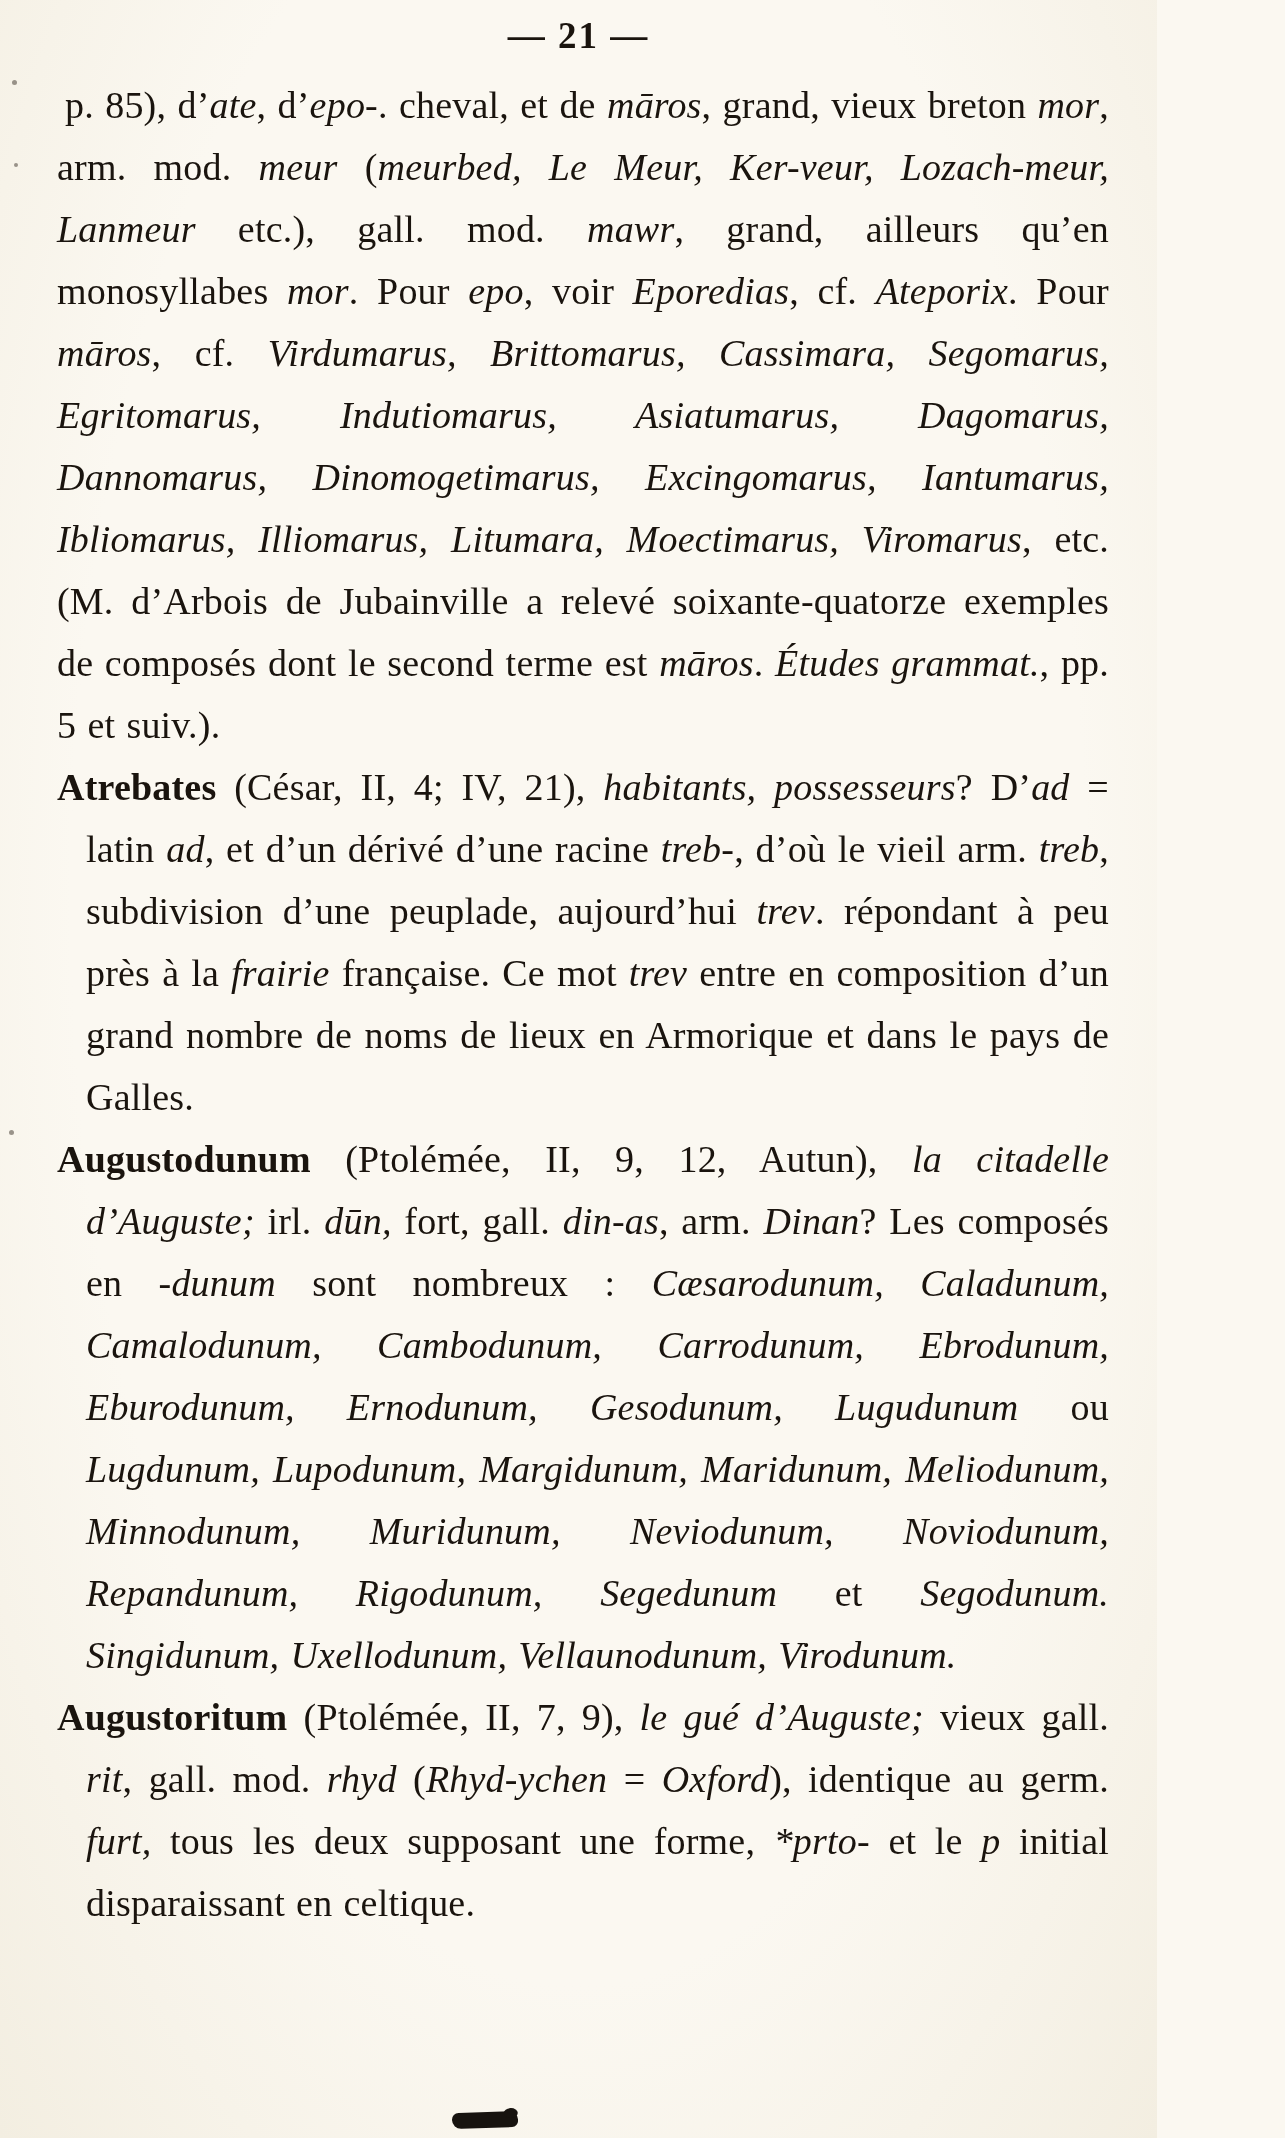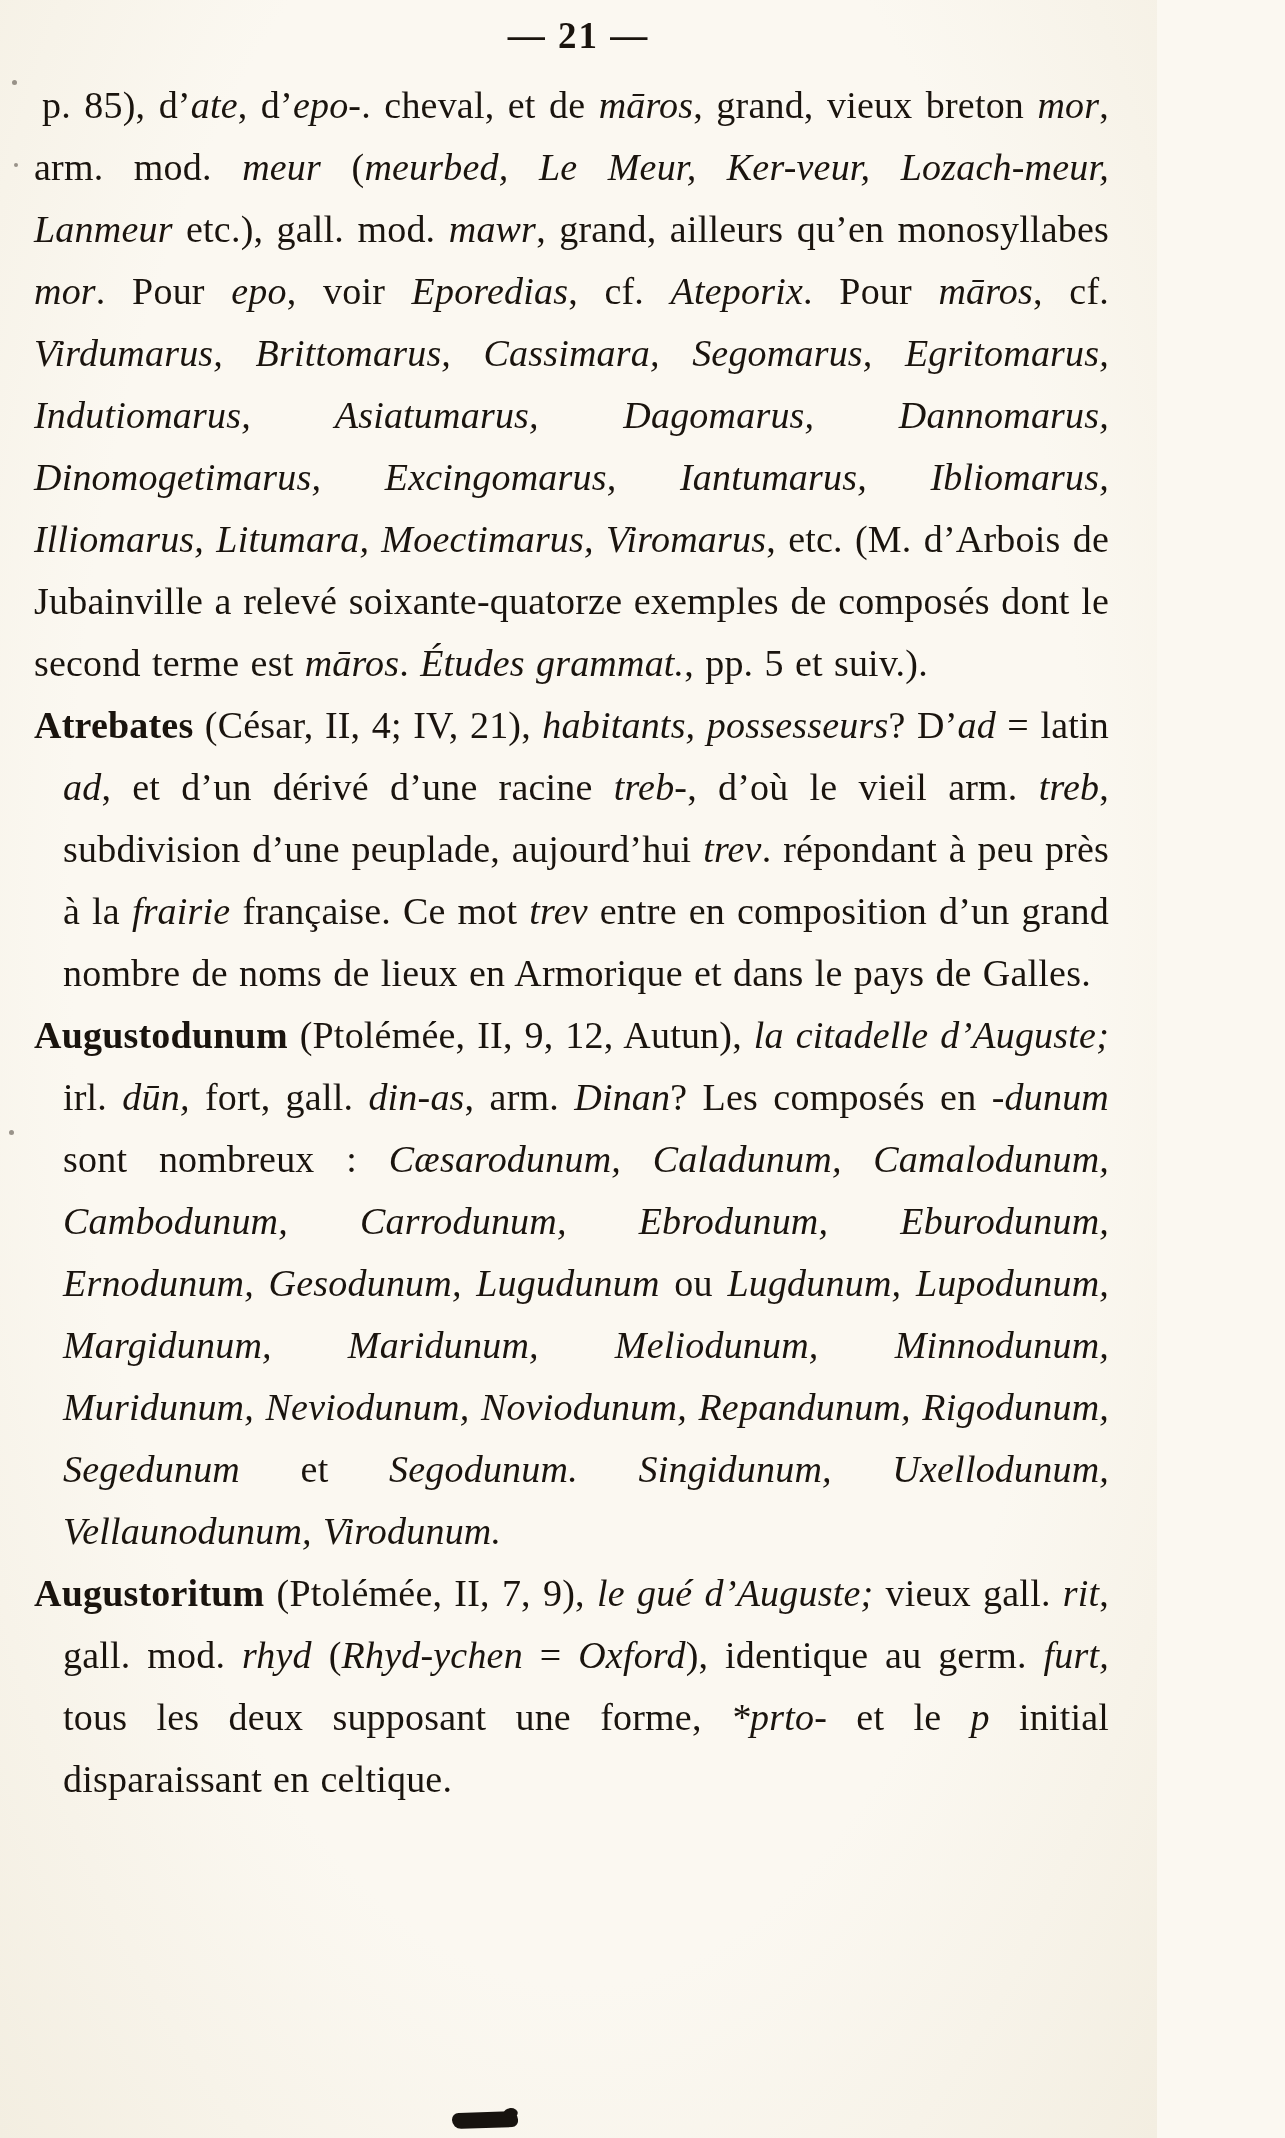--- a/index.html
+++ b/index.html
@@ -26,21 +26,21 @@
   }
   .page-number {
     margin-top: 14px;
     text-align: center;
     font-size: 37px;
     line-height: 44px;
     letter-spacing: 2px;
   }
   .text-block {
     margin-top: 16px;
-    padding-left: 34px;
+    padding-left: 57px;
     padding-right: 48px;
     font-size: 38px;
     line-height: 62px;
     text-align: justify;
     letter-spacing: 0.2px;
     word-spacing: 1.5px;
   }
   .para { margin: 0; }
   .para.continuation { text-indent: 8px; }
   .para.entry { padding-left: 29px; text-indent: -29px; }

